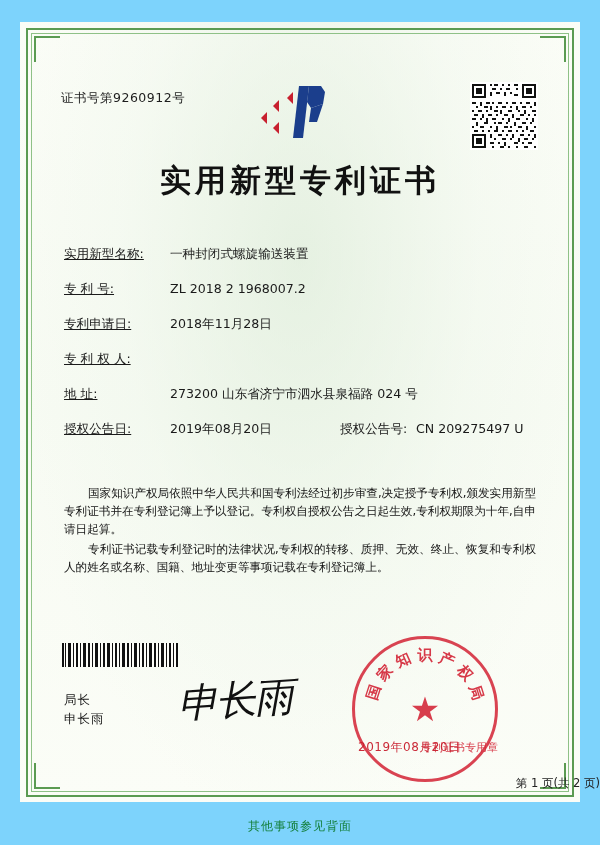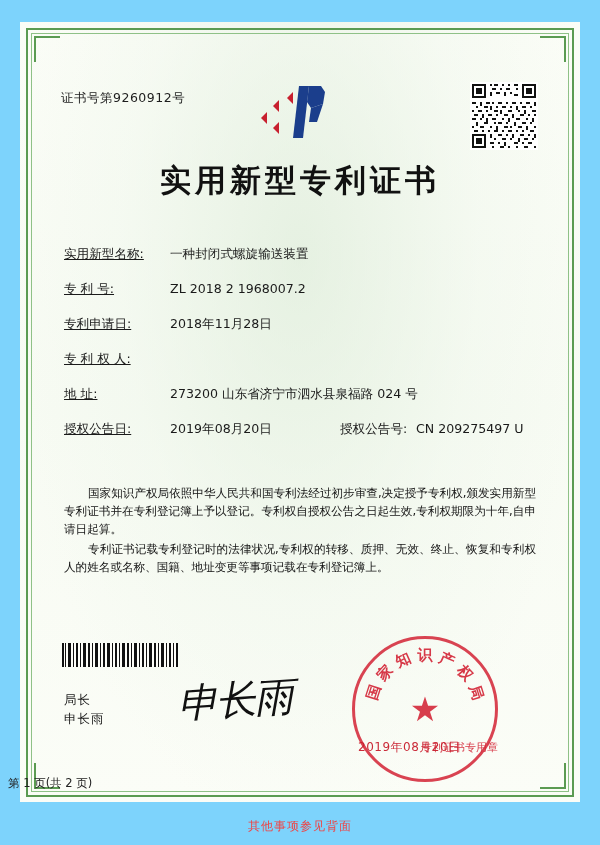--- a/index.html
+++ b/index.html
@@ -223,31 +223,31 @@
     font-size: 12px;
     color: #c8202f;
     letter-spacing: 0.5px;
     opacity: 0.95;
   }
 
   .page-no {
     position: absolute;
     left: 8px; right: 0;
     top: 776px;
-    text-align: left;
+    text-align: right;
     font-size: 11.5px;
     color: #222;
   }
   .footer-note {
     position: absolute;
     left: 0; right: 0;
     top: 818px;
     text-align: center;
     font-size: 12px;
-    color: #ef4444;
+    color: #15803d;
     letter-spacing: 1px;
   }
 </style>
 </head>
 <body>
 
 <div class="page">
   <div class="bg-tint"></div>
   <div class="outer-border"></div>
   <div class="inner-border"></div>

